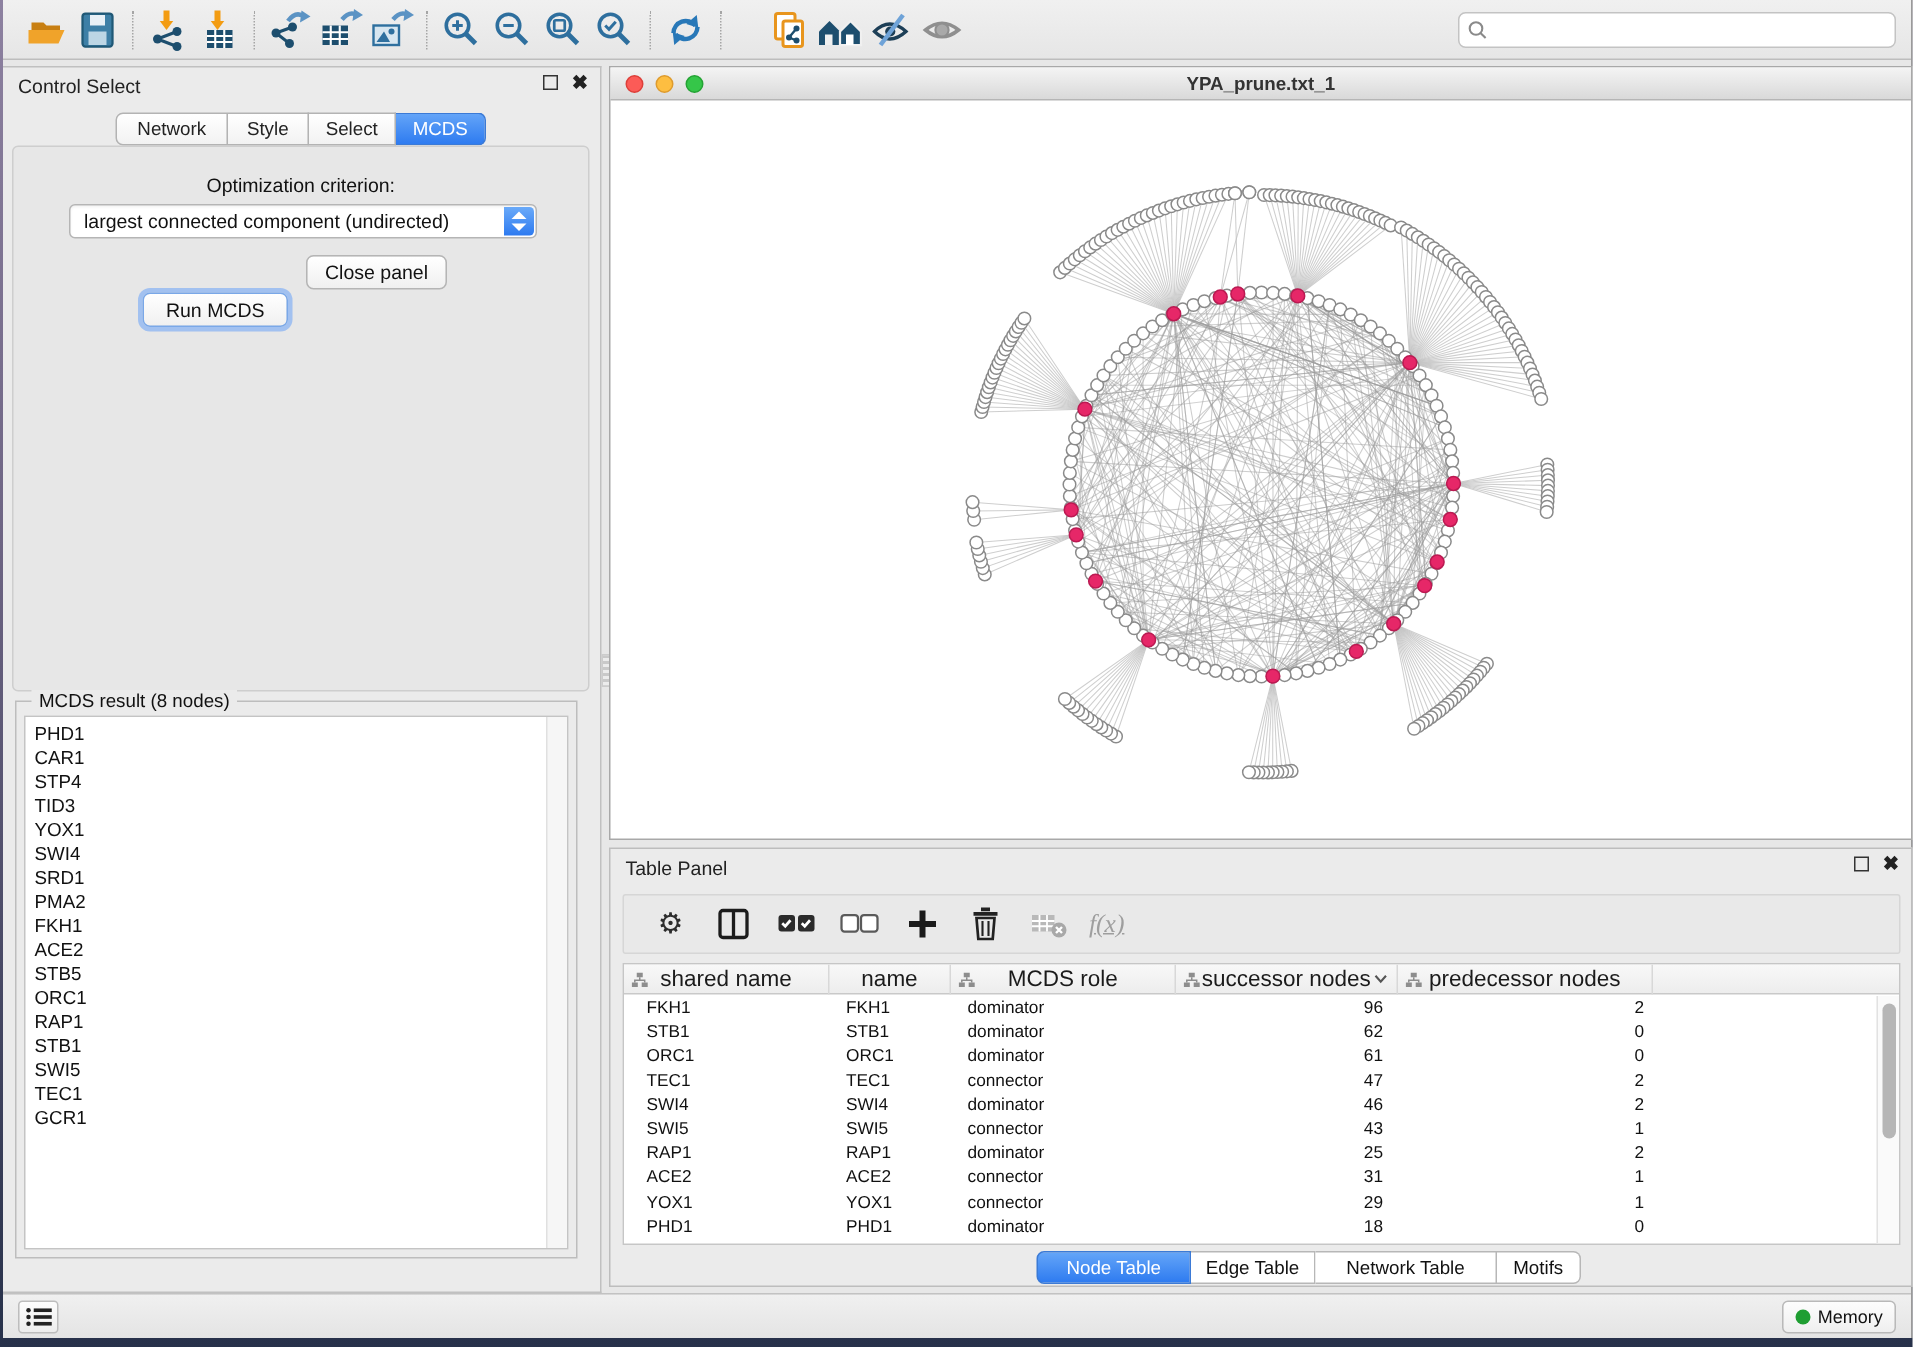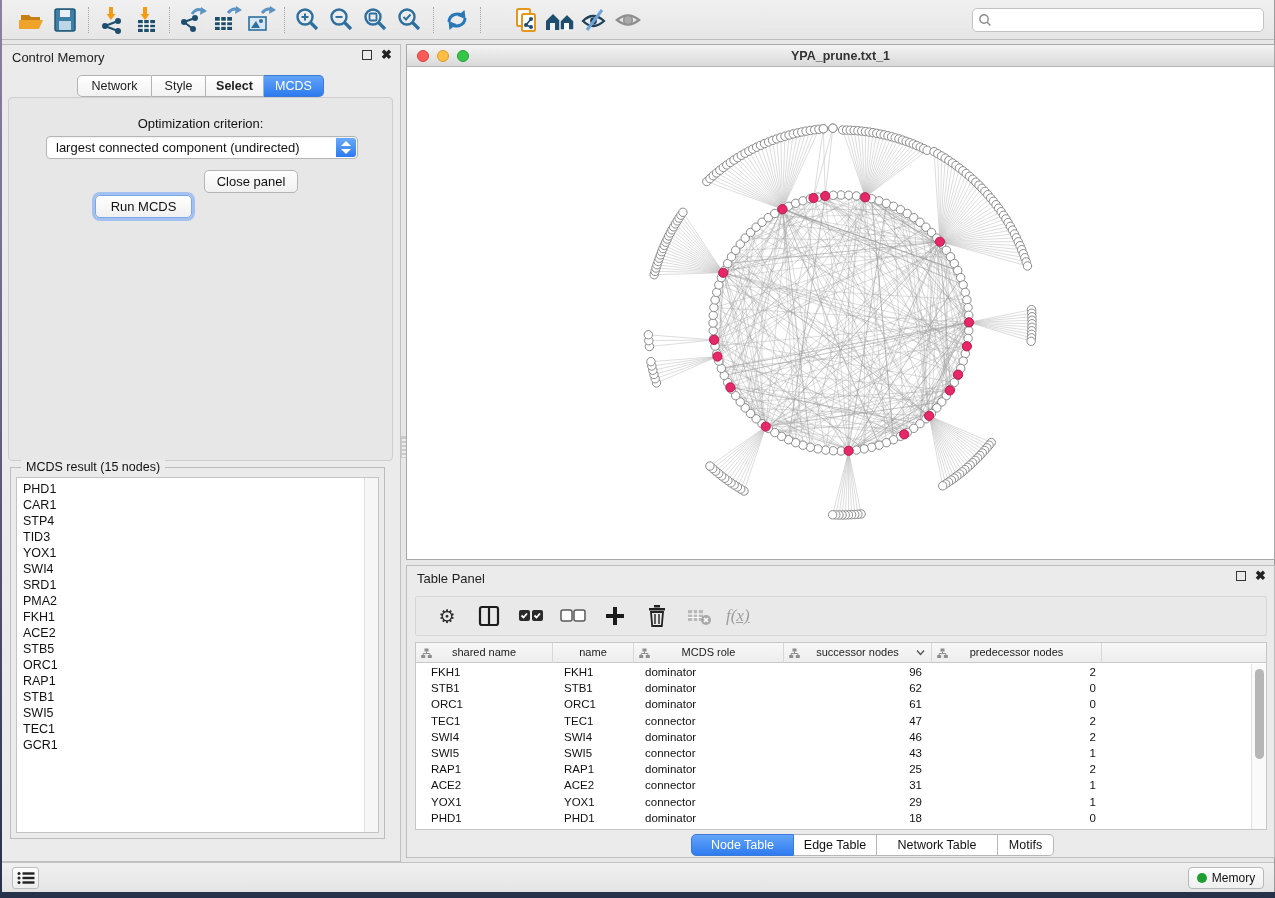--- a/index.html
+++ b/index.html
@@ -61,21 +61,21 @@
   #graph { position:absolute; left:0; top:22px; }
 
   
   #table-panel { position:absolute; left:404px; top:565px; width:869px; height:293px; background:#ebebeb; border:1px solid #bdbdbd; }
   #tp-toolbar { position:absolute; left:8px; top:30px; width:852px; height:40px; background:#e9e9e9; border:1px solid #d6d6d6; border-radius:2px; display:flex; align-items:center; gap:12px; padding-left:16px; }
   .tp-ic { width:30px; height:30px; display:flex; align-items:center; justify-content:center; }
   #fx-label { font-family:"Liberation Serif", serif; font-style:italic; font-size:17px; color:#9e9e9e;text-decoration:underline; }
 
   #tbl { position:absolute; left:8px; top:76px; width:852px; height:188px; background:#fff; border:1px solid #c6c6c6; overflow:hidden; }
   #thead { position:absolute; left:0; top:0; width:100%; height:20px; display:flex; border-bottom:1px solid #c9c9c9; background:linear-gradient(#f8f8f8,#ededed); }
-  .th { position:relative; height:20px; border-right:1px solid #d8d8d8; font-size:11px; line-height:19px; text-align:center; color:#1b1b1b; }
+  .th { position:relative; height:20px; border-right:1px solid #d8d8d8; font-size:15px; line-height:19px; text-align:center; color:#1b1b1b; }
   .th .tree { position:absolute; left:5px; top:5px; }
   .th .sort { position:absolute; right:6px; top:6px; }
   .th:nth-child(1){width:137px;} .th:nth-child(2){width:81px;} .th:nth-child(3){width:150px;}
   .th:nth-child(4){width:148px;} .th:nth-child(5){width:170px;} .th:nth-child(6){flex:1; border-right:none;}
   #tbody { position:absolute; left:0; top:21px; right:15px; }
   .tr { display:flex; height:16.2px; }
   .td { font-size:11.5px; line-height:16.2px; color:#111; white-space:nowrap; overflow:hidden; }
   .td:nth-child(1){width:137px; padding-left:15px;} .td:nth-child(2){width:81px; padding-left:11px;}
   .td:nth-child(3){width:150px; padding-left:11px;} .td:nth-child(4){width:148px; text-align:right; padding-right:10px;}
   .td:nth-child(5){width:170px; text-align:right; padding-right:6px;}
@@ -235,45 +235,45 @@
     <div id="search-wrap">
       <svg class="mag" width="14" height="14" viewBox="0 0 14 14">
           <circle cx="6" cy="6" r="4.2" stroke="#8a8a8a" stroke-width="1.4" fill="none"></circle>
           <path d="M9 9l3.4 3.4" stroke="#8a8a8a" stroke-width="1.4"></path>
         </svg>
       <input type="text" placeholder="" style="">
     </div>
   </div>
 
   <div id="control-panel">
-    <div class="panel-title">Control Memory</div>
+    <div class="panel-title">Control Select</div>
     <div class="win-btns">
       <span class="float-ic"></span>
       <span class="close-ic">✖</span>
     </div>
     <div id="cp-tabs">
         <div class="seg-tab" style="width: 75px;">Network</div>
         <div class="seg-tab" style="width: 54px;">Style</div>
-        <div class="seg-tab" style="width: 58px; font-weight: bold;">Select</div>
+        <div class="seg-tab" style="width: 58px;">Select</div>
         <div class="seg-tab active" style="width: 60px;">MCDS</div>
       </div>
     <div id="cp-inner">
       <div id="criterion">
         <span>largest connected component (undirected)</span>
         <span class="stepper">
             <span class="stp-up"></span>
             <span class="stp-dn"></span>
           </span>
       </div>
       <div id="opt-label">Optimization criterion:</div>
       <div id="run-btn" class="mac-btn">Run MCDS</div>
       <div id="closep-btn" class="mac-btn">Close panel</div>
     </div>
     <div id="mcds-box">
-      <div id="mcds-legend">MCDS result (15 nodes)</div>
+      <div id="mcds-legend">MCDS result (8 nodes)</div>
       <div id="mcds-list">
         <div id="mcds-items">
             <div class="mcds-item">PHD1</div>
             <div class="mcds-item">CAR1</div>
             <div class="mcds-item">STP4</div>
             <div class="mcds-item">TID3</div>
             <div class="mcds-item">YOX1</div>
             <div class="mcds-item">SWI4</div>
             <div class="mcds-item">SRD1</div>
             <div class="mcds-item">PMA2</div>

